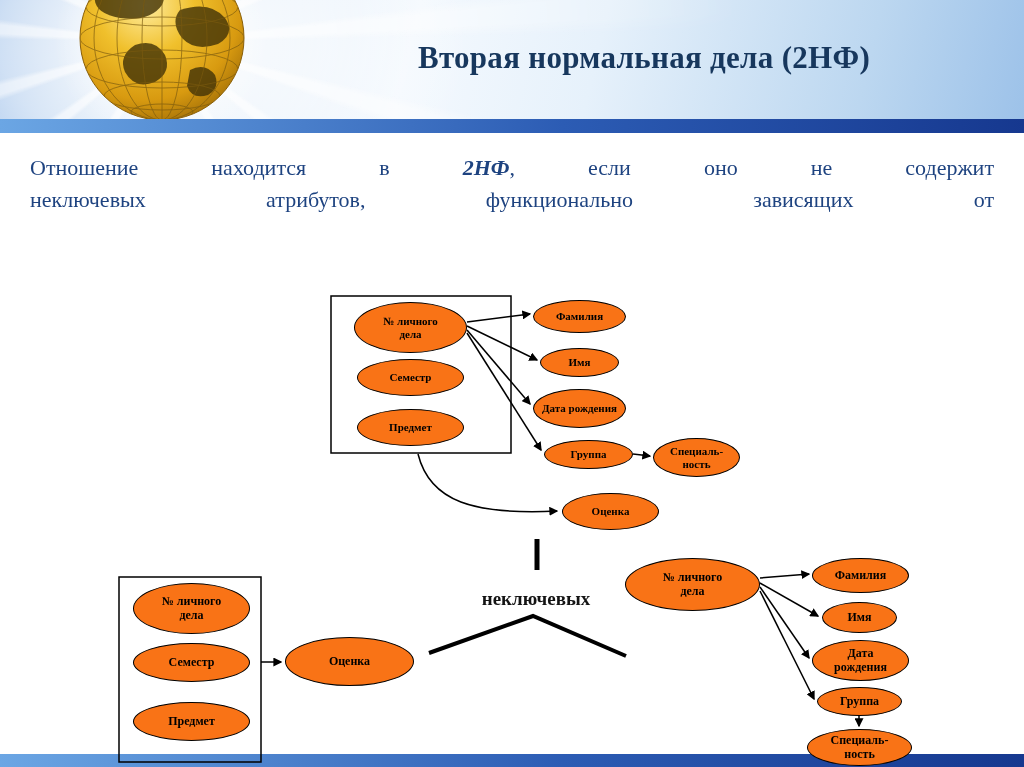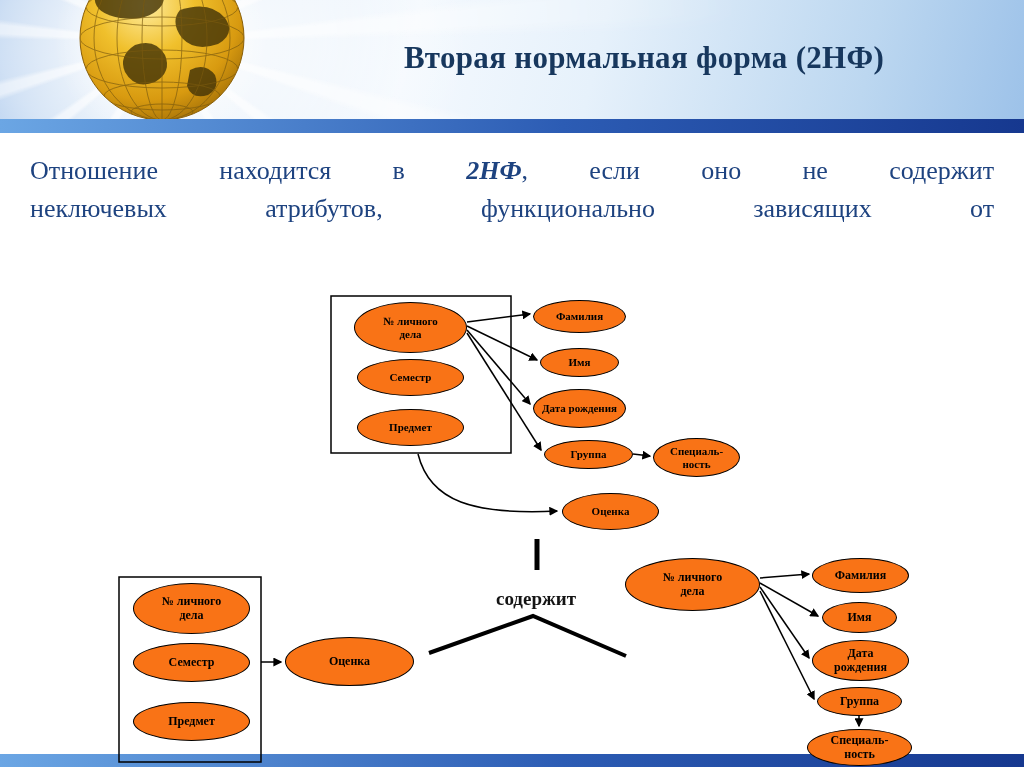--- a/index.html
+++ b/index.html
@@ -43,21 +43,21 @@
   }
   .divider {
     position:absolute; top:119px; left:0; width:1024px; height:14px;
     background:linear-gradient(90deg, var(--bar-left, #6ba6e4) 0%, #2c5cb4 55%, var(--bar-right, #16388f) 100%);
   }
 
   
   .body-text {
     position:absolute; left:30px; top:152px; width:964px;
     color:var(--body-color, #1e4380);
-    font-size:26px; line-height:1.46;
+    font-size:22px; line-height:1.46;
   }
   .body-text .jline { text-align:justify; text-align-last:justify; }
   .body-text .lline { text-align:left; }
   .body-text .em { font-weight:bold; font-style:italic; }
 
   
   .arrows { position:absolute; left:0; top:0; z-index:2; }
   .node {
     position:absolute; z-index:3;
     border:1.3px solid var(--diagram-ink, #000);
@@ -120,21 +120,21 @@
           <ellipse cx="122" cy="-20" rx="58" ry="14"></ellipse>
           <ellipse cx="122" cy="96" rx="58" ry="14"></ellipse>
           <ellipse cx="122" cy="112" rx="31" ry="8"></ellipse>
           <ellipse cx="122" cy="38" rx="20" ry="82"></ellipse>
           <ellipse cx="122" cy="38" rx="45" ry="82"></ellipse>
           <ellipse cx="122" cy="38" rx="68" ry="82"></ellipse>
           <line x1="122" y1="-44" x2="122" y2="120"></line>
         </g>
       </g>
     </svg>
-    <h1 class="slide-title">Вторая нормальная форма (2НФ)</h1>
+    <h1 class="slide-title">Вторая нормальная дела (2НФ)</h1>
   </div>
   <div class="divider"></div>
 
   <div class="body-text">
     <div class="jline">
       <span>Отношение находится в</span>
       <span class="em">2НФ</span><span>, если оно не содержит</span>
     </div>
     <div class="jline">неключевых атрибутов, функционально зависящих от</div>
   </div>
@@ -175,21 +175,21 @@
   <div class="node pad" style="left:354px; top:302px; width:113px; height:51px;">№ личного дела</div>
   <div class="node" style="left:357px; top:359px; width:107px; height:37px;">Семестр</div>
   <div class="node" style="left:357px; top:409px; width:107px; height:37px;">Предмет</div>
   <div class="node" style="left:533px; top:300px; width:93px; height:33px;">Фамилия</div>
   <div class="node" style="left:540px; top:348px; width:79px; height:29px;">Имя</div>
   <div class="node" style="left:533px; top:389px; width:93px; height:39px;">Дата рождения</div>
   <div class="node" style="left:544px; top:440px; width:89px; height:29px;">Группа</div>
   <div class="node" style="left:653px; top:438px; width:87px; height:39px;">Специаль- ность</div>
   <div class="node" style="left:562px; top:493px; width:97px; height:37px;">Оценка</div>
 
-  <div class="split-label">содержит</div>
+  <div class="split-label">неключевых</div>
 
   <div class="node lg pad" style="left:133px; top:583px; width:117px; height:51px;">№ личного дела</div>
   <div class="node lg" style="left:133px; top:643px; width:117px; height:39px;">Семестр</div>
   <div class="node lg" style="left:133px; top:702px; width:117px; height:39px;">Предмет</div>
   <div class="node lg" style="left:285px; top:637px; width:129px; height:49px;">Оценка</div>
 
   <div class="node lg padl" style="left:625px; top:558px; width:135px; height:53px;">№ личного дела</div>
   <div class="node lg" style="left:812px; top:558px; width:97px; height:35px;">Фамилия</div>
   <div class="node lg" style="left:822px; top:602px; width:75px; height:31px;">Имя</div>
   <div class="node lg" style="left:812px; top:640px; width:97px; height:41px;">Дата рождения</div>

